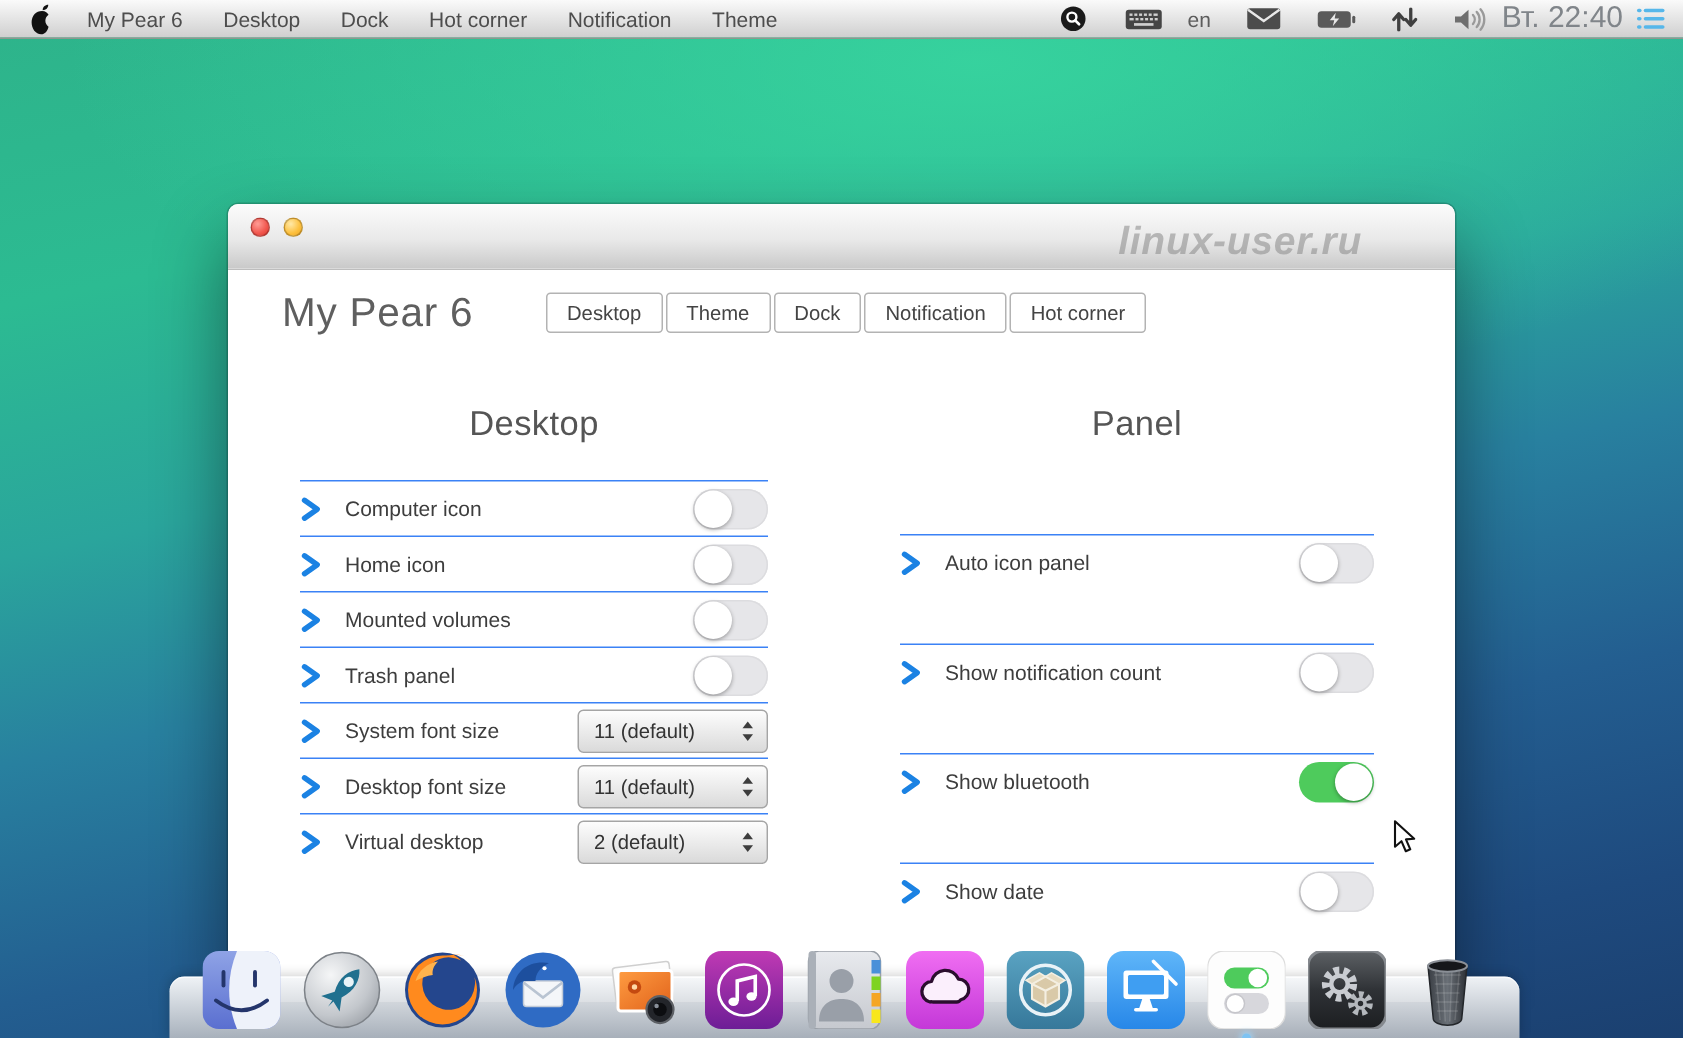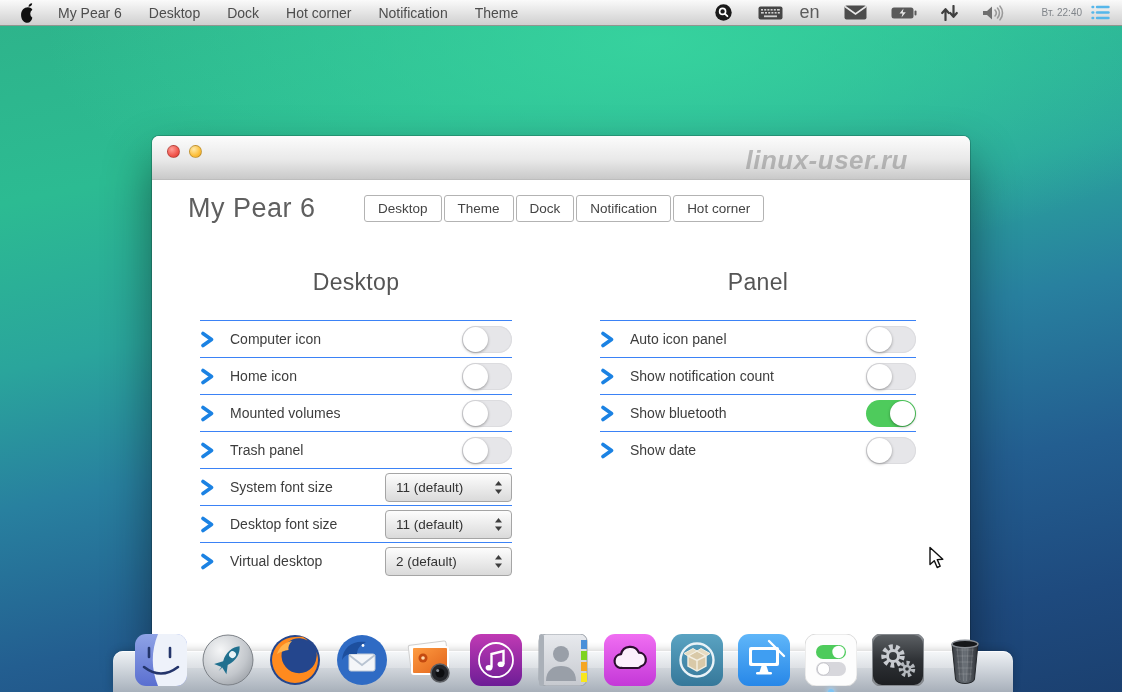--- a/index.html
+++ b/index.html
@@ -19,22 +19,22 @@
     background:linear-gradient(#fafafa, #cfcfcf);
     border-bottom:1px solid #8f968f;
     display:flex; align-items:center; padding:0 12px;
     font-size:14px; color:#4d4d4d; z-index:50;
   }
   .mb-left { display:flex; align-items:center; }
   .mb-logo { margin:0 22px 0 6px; display:flex; align-items:center; }
   .mb-item { margin-right:27px; cursor:default; white-space:nowrap; }
   .mb-right { margin-left:auto; display:flex; align-items:center; }
   .mb-right .sicon { display:flex; align-items:center; margin-left:24px; }
-  .mb-lang { margin-left:17px; color:#5c5c5c; font-size:18px; }
-  .mb-clock { margin-left:38px; color:#80858a; font-size:10px; }
+  .mb-lang { margin-left:17px; color:#5c5c5c; font-size:14px; }
+  .mb-clock { margin-left:10px; color:#80858a; font-size:20px; }
   .mb-list { margin-left:9px; display:flex; align-items:center; }
 
   
   .window {
     position:absolute; left:152px; top:136px; width:818px; height:532px;
     background:#fff; border-radius:7px;
     box-shadow:0 22px 48px rgba(0,0,0,.45), 0 0 0 1px rgba(0,0,0,.18);
     z-index:10;
   }
   .titlebar {
@@ -53,21 +53,21 @@
   .header-row { display:flex; align-items:center; margin:13px 0 0 36px; height:30px; }
   .app-title { font-size:27px; font-weight:300; color:#5f5f5f; letter-spacing:.5px; width:176px; }
   .tabs { display:flex; gap:2px; }
   .tab {
     background:#fff; border:1px solid #b3b3b3; border-radius:3px;
     font-size:13.5px; color:#444; padding:5px 13px; white-space:nowrap; cursor:default;
   }
   .columns { display:flex; padding:0 48px; margin-top:46px; }
   .col { display:flex; flex-direction:column; }
   .col-desktop { width:312px; }
-  .col-panel { width:316px; margin-left:88px; }
+  .col-panel { width:316px; margin-left:88px;gap:36px; }
   .col-heading { text-align:center; font-size:23px; font-weight:400; color:#555; margin-bottom:24px; letter-spacing:.3px; }
   .row { display:flex; align-items:center; height:37px; border-top:1px solid #3b82f6; }
   .col-panel .row.last { border-bottom:1px solid #e3e3e3; }
   .chev { display:flex; align-items:center; margin-right:15px; }
   .rlabel { flex:1; font-size:14px; color:#3d3d3d; }
   .toggle {
     position:relative; width:50px; height:27px; border-radius:14px;
     background:#e6e6e9; box-shadow:inset 0 0 0 1px #dcdcdf; cursor:pointer; flex:none;
   }
   .toggle .knob {

